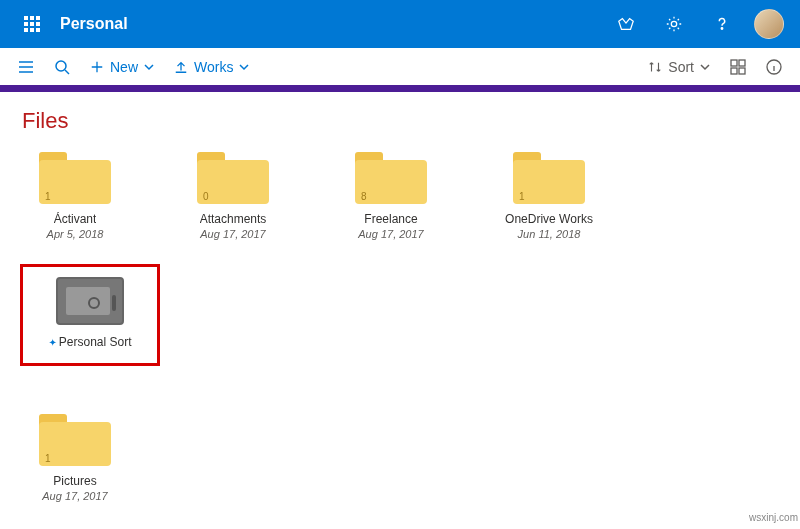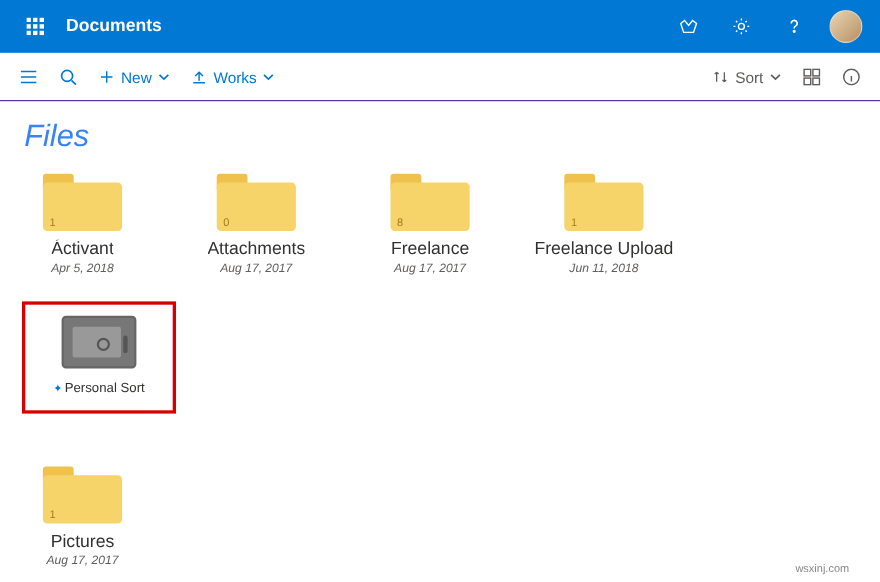--- a/index.html
+++ b/index.html
@@ -9,54 +9,54 @@
   .top-header { height: 48px; background: #0078d4; color: #fff; display: flex; align-items: center; padding: 0 8px; }
   .waffle { width: 48px; height: 48px; display: flex; align-items: center; justify-content: center; }
   .waffle svg { width: 16px; height: 16px; }
   .brand { font-size: 16px; font-weight: 600; padding-left: 4px; }
   .top-spacer { flex: 1; }
   .top-icon { width: 48px; height: 48px; display: flex; align-items: center; justify-content: center; }
   .top-icon svg { width: 18px; height: 18px; stroke: #fff; fill: none; }
   .avatar { width: 30px; height: 30px; border-radius: 50%; background: linear-gradient(135deg,#e8d5b5,#b89060); margin: 0 8px; border:1px solid rgba(255,255,255,.4);}
 
   
-  .cmd-bar { height: 44px; border-bottom: 1px solid #4c1d95; display: flex; align-items: center; padding: 0 8px; color: #0078d4; font-size: 14px; }
+  .cmd-bar { height: 44px; border-bottom: 7px solid #4c1d95; display: flex; align-items: center; padding: 0 8px; color: #0078d4; font-size: 14px; }
   .cmd-icon-btn { height: 44px; display:flex; align-items:center; justify-content:center; padding:0 10px; }
   .cmd-icon-btn svg { width:16px; height:16px; stroke:#0078d4; fill:none; stroke-width:1.5;}
   .cmd-btn { display:flex; align-items:center; padding:0 10px; height:44px; gap:6px; }
   .cmd-btn .chev { }
   .cmd-spacer { flex:1; }
   .cmd-right { display:flex; align-items:center; gap:0; }
   .sort-btn { display:flex; align-items:center; gap:6px; padding:0 10px; color:#605e5c; }
   .sort-btn svg { stroke:#605e5c; }
   .view-btn, .info-btn { padding:0 10px; display:flex; align-items:center; }
   .view-btn svg, .info-btn svg { width:16px; height:16px; stroke:#605e5c; fill:none; stroke-width:1.3;}
 
   
   .content { padding: 12px 20px; }
-  .page-title { font-size: 28px; font-weight: 400; color:#3b82f6; margin: 4px 0 18px 2px; font-style: italic; }
+  .page-title { font-size: 22px; font-weight: 400; color:#b91c1c; margin: 4px 0 18px 2px; }
   .grid { display:flex; flex-wrap:wrap; gap: 24px 48px; }
   .tile { width: 110px; display:flex; flex-direction:column; align-items:center; text-align:center; }
   .folder-shape { width:72px; height:52px; position:relative; margin-bottom:8px;}
   .folder-shape::before{content:"";position:absolute;top:0;left:0;width:28px;height:14px;background:#f0c24b;border-radius:3px 3px 0 0;}
   .folder-shape::after{content:"";position:absolute;top:8px;left:0;right:0;bottom:0;background:#f7d46a;border-radius:4px;}
   .folder-count { position:absolute; bottom:2px; left:6px; font-size:10px; color:#a07c1a; z-index:2;}
-  .tile-name { font-size:16px; color:#323130; white-space:nowrap; overflow:hidden; text-overflow:ellipsis; max-width:130px;}
+  .tile-name { font-size:12px; color:#323130; white-space:nowrap; overflow:hidden; text-overflow:ellipsis; max-width:130px;}
   .tile-date { font-size:11px; color:#605e5c; margin-top:2px;font-style:italic;}
 
   
   .vault-tile { border:3px solid #d60000; padding:6px 18px 14px; width:140px;}
   .vault-shape { width:68px; height:48px; background:#777; border-radius:4px; position:relative; margin:4px auto 10px; border:2px solid #666;}
   .vault-shape::before{content:"";position:absolute;top:8px;left:8px;right:12px;bottom:8px;background:#999;border-radius:2px;}
   .vault-shape::after{content:"";position:absolute;right:6px;top:16px;width:4px;height:16px;background:#555;border-radius:2px;}
   .vault-dial{position:absolute;left:30px;top:18px;width:12px;height:12px;border:2px solid #555;border-radius:50%;z-index:2;}
   .vault-label{font-size:12px;color:#323130;position:relative;}
   .vault-star{color:#0078d4;font-size:10px;margin-right:2px;}
 
-  .watermark{position:absolute;bottom:6px;right:28px;font-size:10px;color:#888;}
+  .watermark{position:absolute;bottom:6px;right:2px;font-size:10px;color:#888;}
 
   svg.chev{width:10px;height:10px;stroke:#0078d4;fill:none;stroke-width:1.5;}
 </style>
 </head>
 <body>
 
 <div class="top-header">
   <div class="waffle">
     <svg viewBox="0 0 16 16">
         <g fill="#fff">
@@ -65,21 +65,21 @@
           <rect x="12" y="0" width="4" height="4"></rect>
           <rect x="0" y="6" width="4" height="4"></rect>
           <rect x="6" y="6" width="4" height="4"></rect>
           <rect x="12" y="6" width="4" height="4"></rect>
           <rect x="0" y="12" width="4" height="4"></rect>
           <rect x="6" y="12" width="4" height="4"></rect>
           <rect x="12" y="12" width="4" height="4"></rect>
         </g>
       </svg>
   </div>
-  <div class="brand">Documents</div>
+  <div class="brand">Personal</div>
   <div class="top-spacer"></div>
   <div class="top-icon">
     <svg viewBox="0 0 20 20" stroke-width="1.4">
         <path d="M2 7 L6 4 L10 9 L14 4 L18 7 L15 16 L5 16 Z"></path>
       </svg>
   </div>
   <div class="top-icon">
     <svg viewBox="0 0 20 20" stroke-width="1.4">
         <circle cx="10" cy="10" r="3"></circle>
         <path d="M10 2v2M10 16v2M2 10h2M16 10h2M4.5 4.5l1.4 1.4M14.1 14.1l1.4 1.4M4.5 15.5l1.4-1.4M14.1 5.9l1.4-1.4"></path>
@@ -177,21 +177,21 @@
           <span class="folder-count">8</span>
         </div>
       <div class="tile-name">Freelance</div>
       <div class="tile-date">Aug 17, 2017</div>
     </div>
 
     <div class="tile">
       <div class="folder-shape">
           <span class="folder-count">1</span>
         </div>
-      <div class="tile-name">Freelance Upload</div>
+      <div class="tile-name">OneDrive Works</div>
       <div class="tile-date">Jun 11, 2018</div>
     </div>
 
     <div class="tile vault-tile">
       <div class="vault-shape">
           <div class="vault-dial"></div>
         </div>
       <div class="vault-label"><span class="vault-star">✦</span><span>Personal Sort</span></div>
     </div>
 

